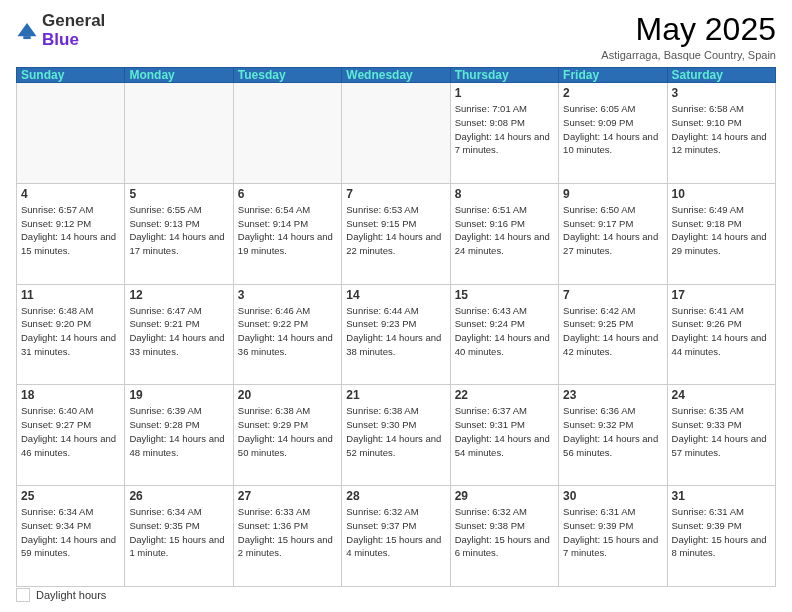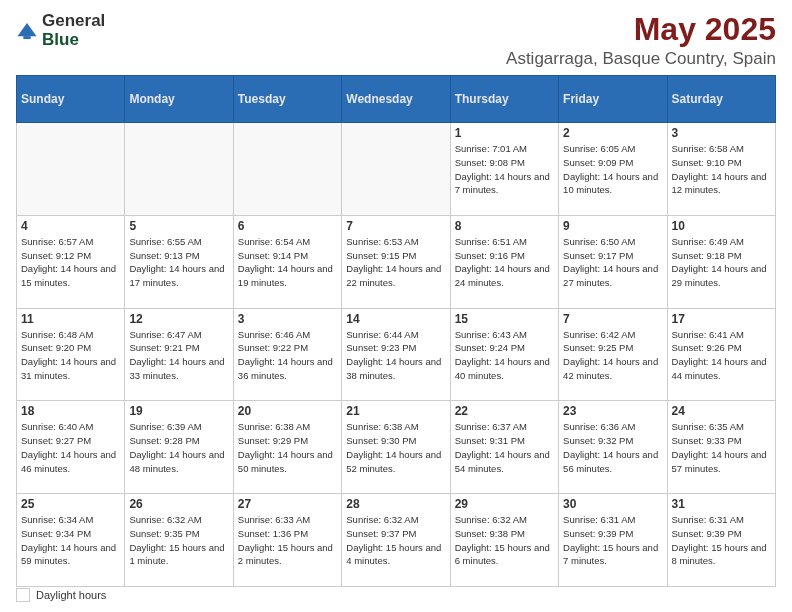--- a/index.html
+++ b/index.html
@@ -34,53 +34,53 @@
       line-height: 1.1;
     }
     .logo-general {
       font-size: 17px;
       font-weight: bold;
       color: #333;
     }
     .logo-blue {
       font-size: 17px;
       font-weight: bold;
-      color: #14532d;
+      color: #6d28d9;
     }
     .logo-icon {
       width: 22px;
       height: 22px;
     }
     .title-block {
       text-align: right;
     }
     .month-title {
       font-size: 32px;
-      font-weight: bold;
-      color: #7f1d1d;
+      font-weight: normal;
+      color: #000000;
       line-height: 1.1;
     }
     .subtitle {
-      font-size: 17px;
+      font-size: 11px;
       color: #555;
       margin-top: 2px;
     }
     .calendar {
       flex: 1;
       border: 1px solid #ccc;
       border-collapse: collapse;
       width: 100%;
       table-layout: fixed;
     }
     .calendar th {
       background: #2a6db5;
-      color: #e5e5e5;
+      color: #5eead4;
       font-size: 12px;
       font-weight: bold;
-      padding: 16px 4px;
+      padding: 0 4px;
       text-align: left;
       border: 1px solid #1e5a9a;
     }
     .calendar td {
       border: 1px solid #ccc;
       vertical-align: top;
       padding: 3px 4px;
       font-size: 10px;
       color: #333;
       background: #fff;
@@ -334,21 +334,21 @@
         <tr>
           <td>
             <span class="day-num">25</span>
             <div class="day-info">Sunrise: 6:34 AM
 Sunset: 9:34 PM
 Daylight: 14 hours
 and 59 minutes.</div>
           </td>
           <td>
             <span class="day-num">26</span>
-            <div class="day-info">Sunrise: 6:32 AM
+            <div class="day-info">Sunrise: 6:34 AM
 Sunset: 9:35 PM
 Daylight: 15 hours
 and 1 minute.</div>
           </td>
           <td>
             <span class="day-num">27</span>
             <div class="day-info">Sunrise: 6:33 AM
 Sunset: 1:36 PM
 Daylight: 15 hours
 and 2 minutes.</div>

